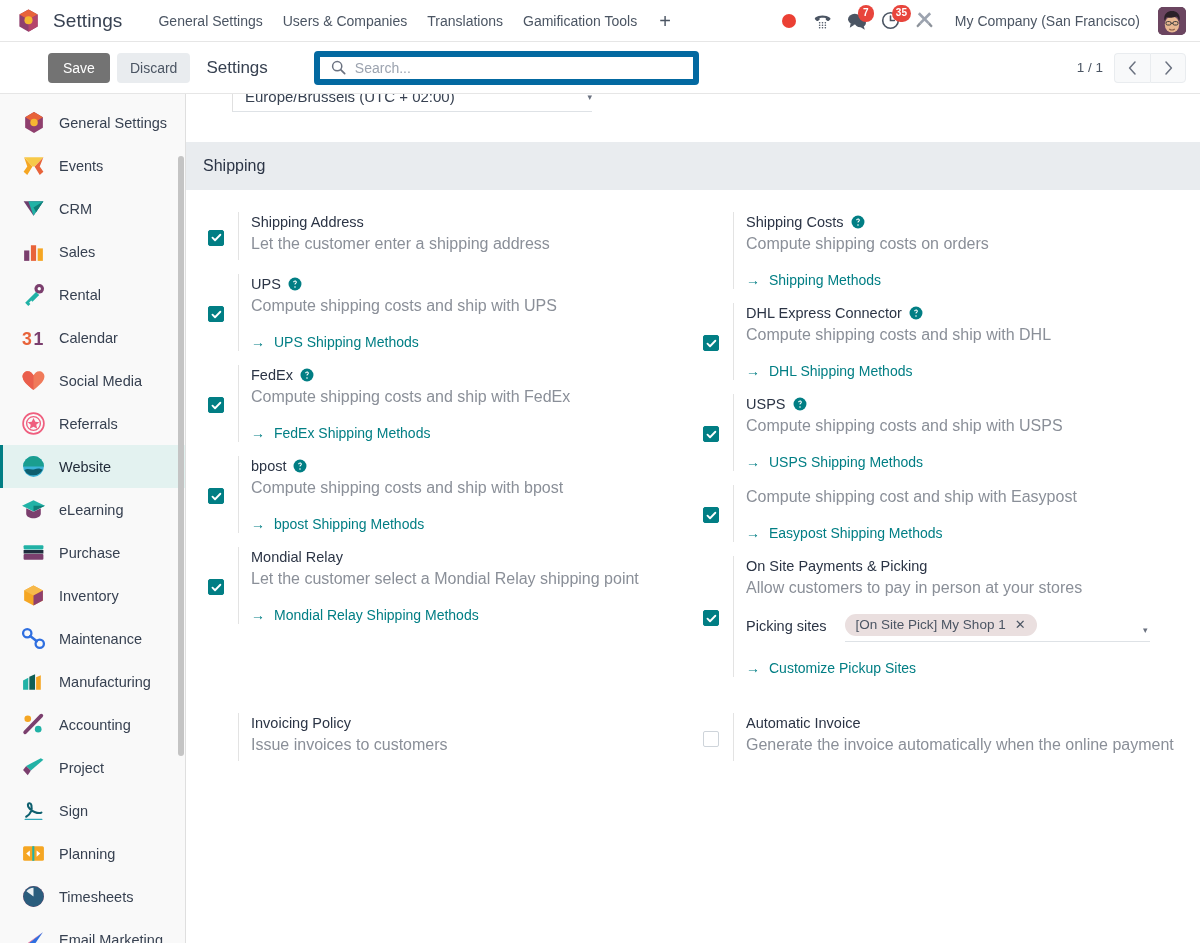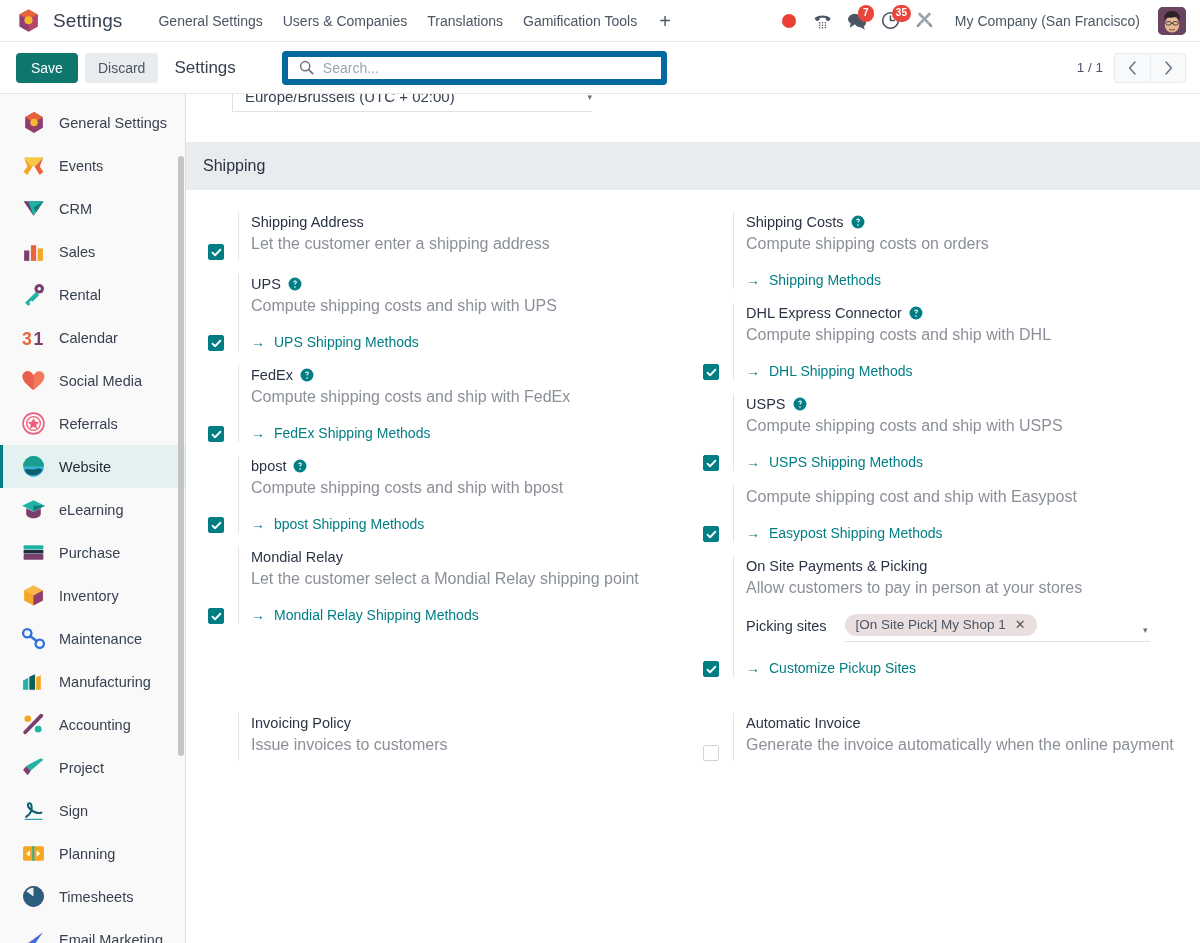--- a/index.html
+++ b/index.html
@@ -50,22 +50,22 @@
     width: 28px; height: 28px; border-radius: 5px; margin-left: 8px; flex: none;
     overflow: hidden; cursor: pointer; background: #5b3a54;
   }
 
   
   .cp {
     height: 52px; min-height: 52px; background: #fff; display: flex; align-items: center;
     padding: 0 14px 0 16px; border-bottom: 1px solid #e6e6e6; position: relative; z-index: 20;
   }
   .btn-save {
-    background: #0f766e; color: #fff; font-size: 14px; border: none; border-radius: 4px;
-    padding: 7px 15px; cursor: pointer; font-family: inherit;
+    background: #737373; color: #fff; font-size: 14px; border: none; border-radius: 4px;
+    padding: 7px 15px; cursor: pointer; font-family: inherit; margin-left: 32px;
   }
   .btn-discard {
     background: #e9ecef; color: #4b5563; font-size: 14px; border: none; border-radius: 4px;
     padding: 7px 13px; margin-left: 7px; cursor: pointer; font-family: inherit;
   }
   .cp-title { font-size: 17px; color: #374151; margin-left: 16px; white-space: nowrap; }
   .searchbox {
     width: 385px; height: 34px; border: 6px solid #0369a1; border-radius: 4px;
     display: flex; align-items: center; padding: 0 11px; margin-left: 46px; background: #fff;
   }
@@ -121,21 +121,21 @@
     padding-left: 17px; width: 100%;
   }
   .sec-head .t { font-size: 16px; color: #2b3445; }
 
   .grid { display: flex; width: 100%; padding: 22px 0 0 0; }
   .col { width: 50%; }
   .col.left { padding-left: 22px; padding-right: 14px; }
   .col.right { padding-left: 10px; padding-right: 14px; }
 
   .setting {
-    display: flex; align-items: flex-end; padding-bottom: 14px; min-height: 58px;
+    display: flex; align-items: center; padding-bottom: 14px; min-height: 58px;
   }
   .cb-cell { width: 30px; flex: none; padding-top: 3px; }
   .cbx {
     width: 16px; height: 16px; border-radius: 2px; background: #017e84; border: 1px solid #017e84;
     display: flex; align-items: center; justify-content: center; cursor: pointer;
   }
   .cbx.off { background: #fff; border: 1px solid #ced4da; }
   .cbx svg { display: block; }
   .s-body {
     flex: 1 1 auto; border-left: 1px solid #e3e3e3; padding-left: 12px; min-height: 48px;

